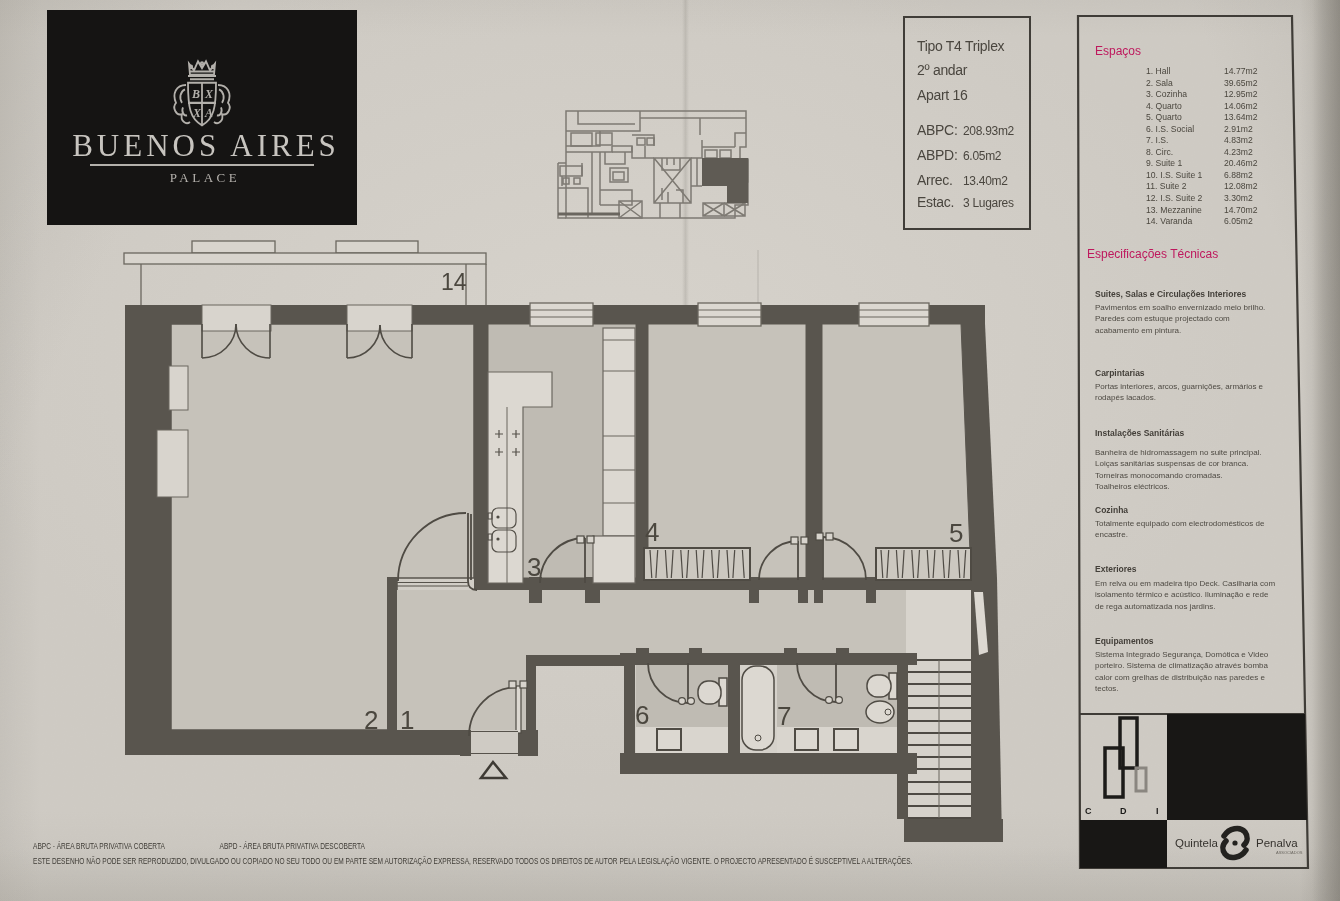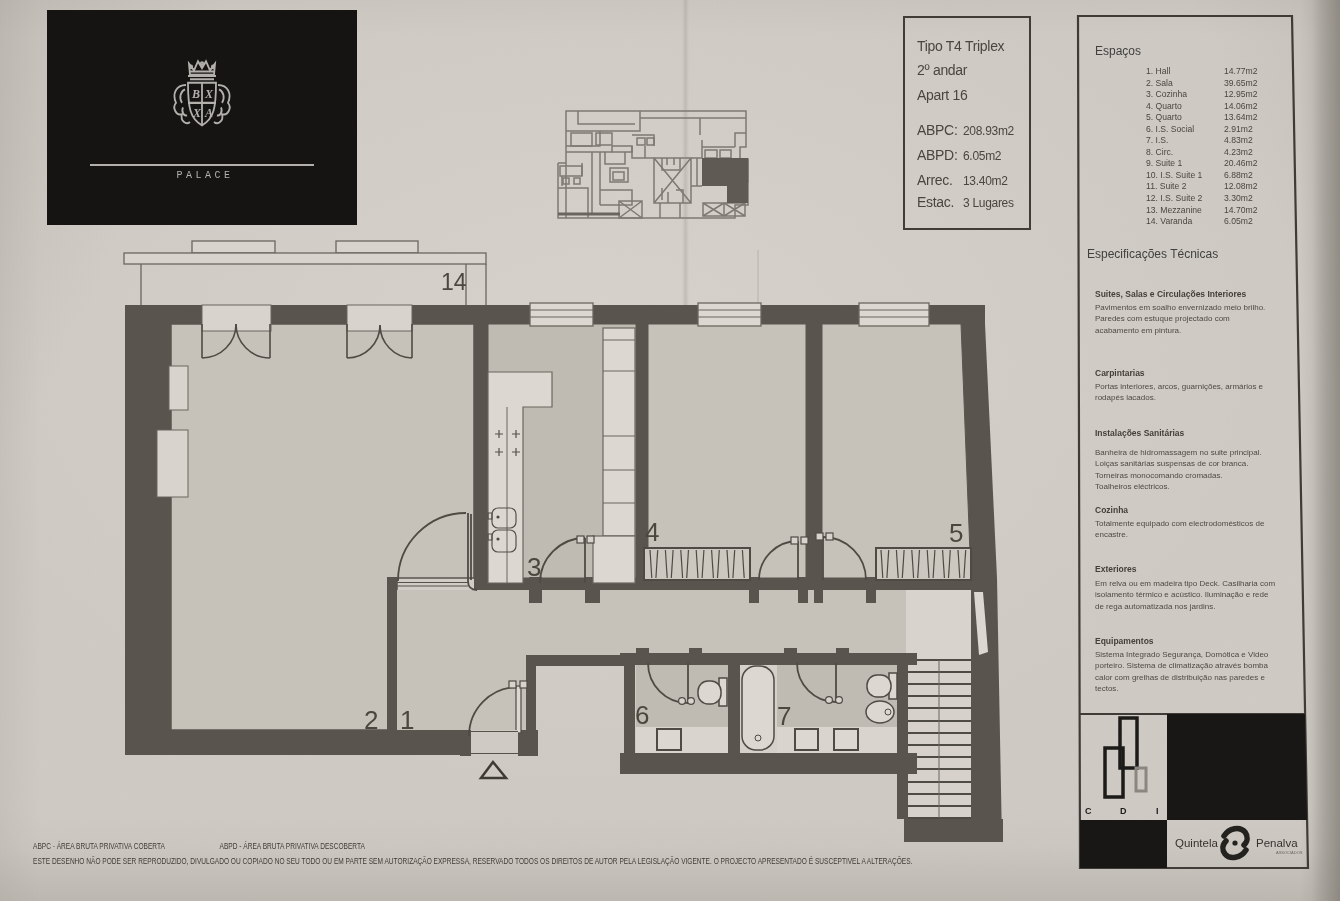--- a/index.html
+++ b/index.html
@@ -16,32 +16,32 @@
    linear-gradient(250deg, rgba(150,146,138,.16) 0%, rgba(150,146,138,0) 9%),
    linear-gradient(0deg, rgba(152,148,140,.15) 0%, rgba(152,148,140,0) 10%);}
 .abs{position:absolute;}
 
 
 #logobox{left:47px;top:10px;width:310px;height:215px;background:#151413;}
 #logobox .ba{position:absolute;left:0;top:118px;width:100%;text-align:center;
   font-family:"Liberation Serif",serif;font-size:31px;letter-spacing:4px;color:#c7c4bf;padding-left:4px;}
 #logobox .ul{position:absolute;left:43px;top:154px;width:224px;height:2px;background:#b3b0ab;}
 #logobox .pa{position:absolute;left:3px;top:160px;width:100%;text-align:center;
-  font-family:Liberation Mono, monospace;font-size:10px;letter-spacing:3.5px;color:#b4b1ac;}
+  font-family:Liberation Serif, serif;font-size:13px;letter-spacing:3.5px;color:#b4b1ac;}
 
 
 #infobox{left:903px;top:16px;width:124px;height:210px;border:2px solid #403d38;color:#4a463f;}
 #infobox div{position:absolute;left:12px;white-space:nowrap;}
 #infobox div{letter-spacing:-0.3px;}
 #infobox .v{position:absolute;left:46px;font-size:12px;top:1.5px;}
 
 
 #panel{left:1070px;top:0;width:270px;height:901px;color:#4c4841;}
 .pt{position:absolute;white-space:nowrap;}
-.h1{font-size:12px;color:#404040;}
+.h1{font-size:12px;color:#be185d;}
 .sec{font-size:8.5px;font-weight:bold;color:#433f39;}
 .bd{font-size:8px;line-height:11.4px;color:#4e4a43;}
 #esp{position:absolute;left:52px;top:66px;font-size:8.6px;line-height:11.55px;color:#4b473f;margin-left:24px;}
 #esp .row{white-space:nowrap;}
 #esp .n{display:inline-block;width:78px;}
 </style></head>
 <body>
 <div id="vig1" class="abs"></div>
 <div id="vig2" class="abs"></div>
 <div class="abs" style="left:1312px;top:0;width:28px;height:901px;
@@ -350,20 +350,21 @@
    <path d="M66,24 C76,24 80,32 76,40 C80,44 76,52 70,50 C72,56 66,60 62,57"></path>
    <path d="M67,28 C72,30 73,36 70,40 M69,44 C71,48 68,52 65,51"></path>
   </g>
   <g fill="#b3b0ab" font-family="Liberation Serif,serif" font-size="12px" font-style="italic" font-weight="bold">
    <text x="40" y="36">B</text>
         <text x="53" y="36">X</text>
    <text x="41" y="53">X</text>
         <text x="53" y="53">A</text>
   </g>
  </svg>
+ <div class="ba">BUENOS AIRES</div>
  <div class="ul"></div>
  <div class="pa">PALACE</div>
 </div>
 
 <div id="infobox" class="abs" style="font-size:14px;">
  <div style="top:20px;">Tipo T4 Triplex</div>
  <div style="top:44px;">2º andar</div>
  <div style="top:69px;">Apart 16</div>
  <div style="top:104px;">ABPC:<span class="v">208.93m2</span></div>
  <div style="top:129px;">ABPD:<span class="v">6.05m2</span></div>

